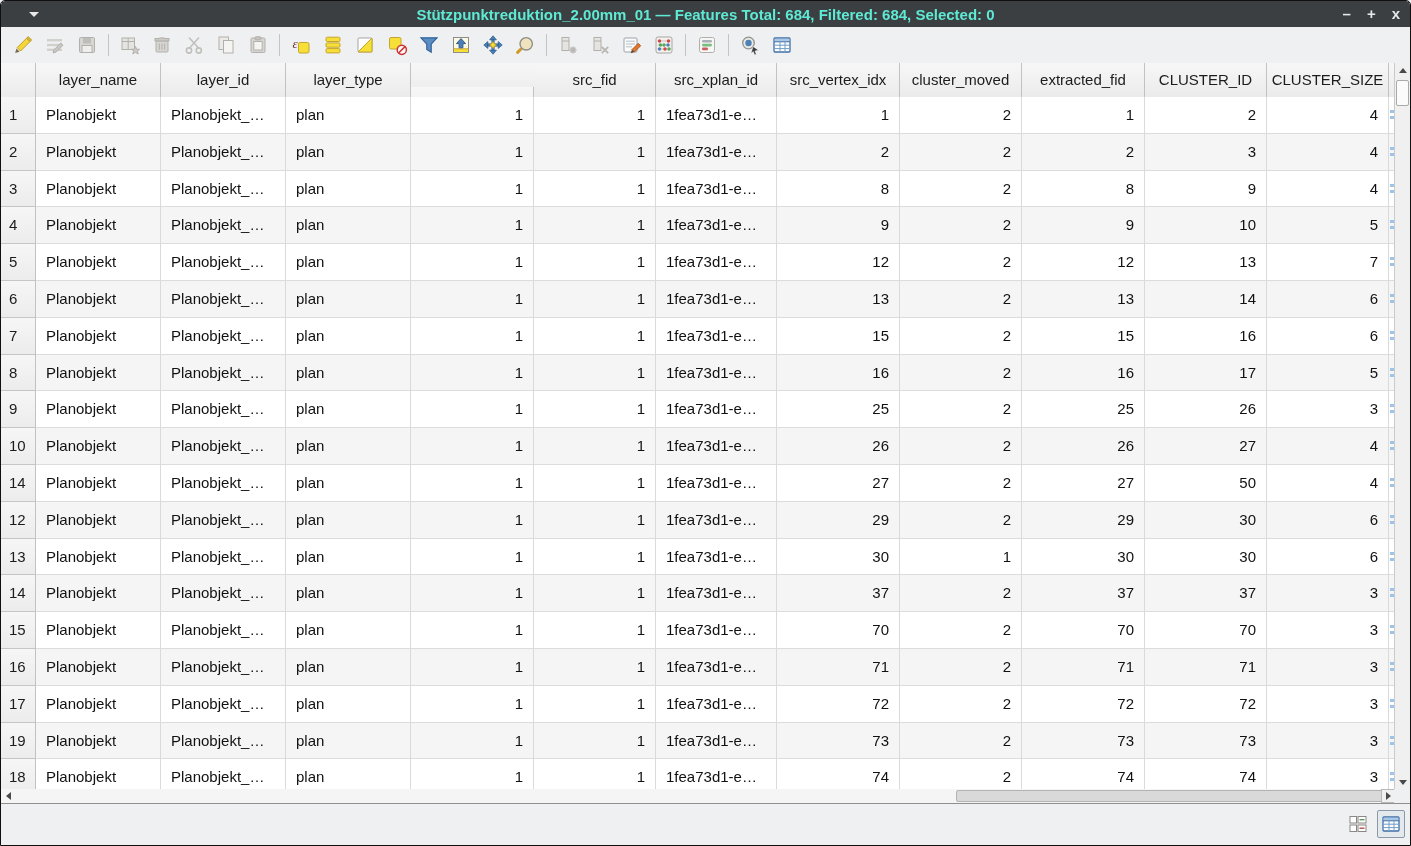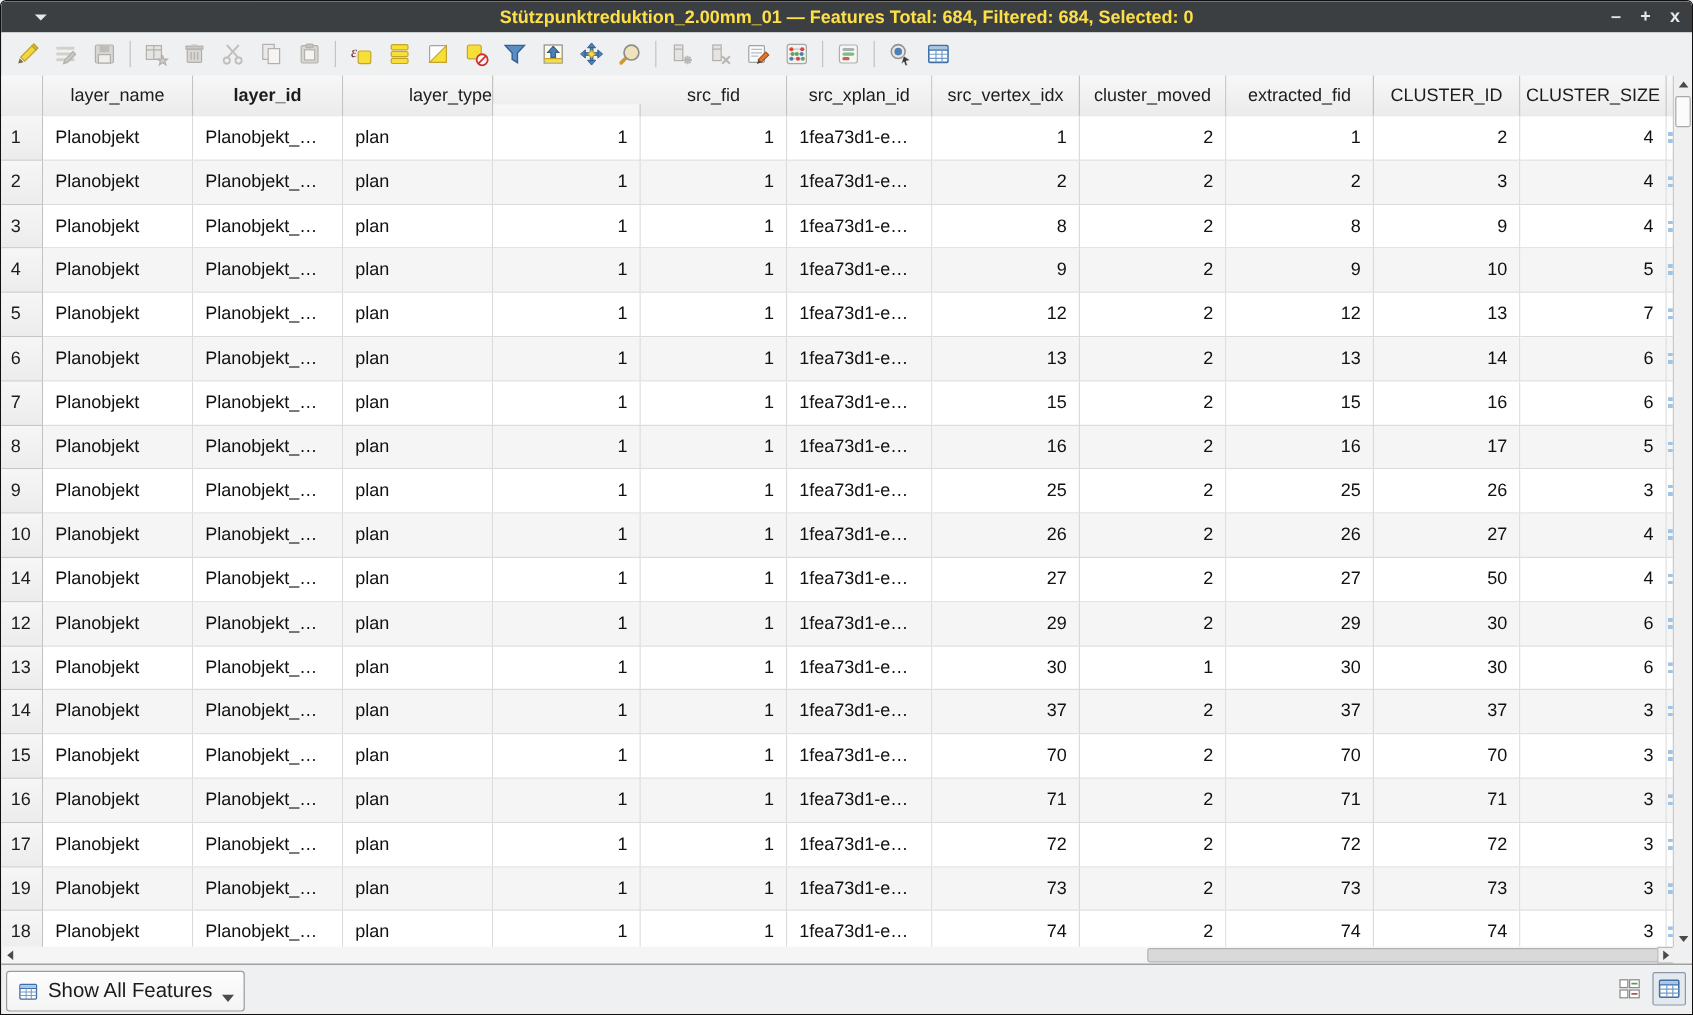--- a/index.html
+++ b/index.html
@@ -7,21 +7,21 @@
   .window { position:relative; width:1411px; height:846px; background:#eff0f1;
             border:1px solid #101010; border-radius:5px 5px 0 0; overflow:hidden; }
 
   
   .titlebar { position:absolute; left:0; top:0; right:0; height:26px;
               background:#3b3f42; border-radius:4px 4px 0 0;
               display:flex; align-items:center; }
   .menu-caret { position:absolute; left:28px; top:11px; width:0; height:0;
                 border-left:5px solid transparent; border-right:5px solid transparent;
                 border-top:5px solid #e8e8e8; }
-  .title-text { flex:1; text-align:center; color:#fde047; font-size:15px; font-weight:bold;
+  .title-text { flex:1; text-align:center; color:#5eead4; font-size:15px; font-weight:bold;
                 white-space:nowrap; overflow:hidden; }
   .win-controls { position:absolute; right:10px; top:0; height:26px; display:flex;
                   align-items:center; gap:16px; color:#e8e8e8; font-size:15px; font-weight:bold; }
   .win-controls span { cursor:default; line-height:26px; }
 
   
   .toolbar { position:absolute; left:0; top:26px; right:0; height:36px; background:#eff0f1;
              display:flex; align-items:center; padding-left:6px; }
   .tbtn { width:24px; height:26px; margin:0 4px; display:flex; align-items:center;
           justify-content:center; border-radius:3px; }
@@ -305,22 +305,22 @@
           <line x1="14" y1="7.8" x2="14" y2="18" stroke="#6f9cc8"></line>
           <line x1="3" y1="11.2" x2="19" y2="11.2" stroke="#6f9cc8"></line>
           <line x1="3" y1="14.6" x2="19" y2="14.6" stroke="#6f9cc8"></line>
         </svg>
       </div>
     </div>
 
   <div class="theader">
     <div class="hcorner"></div>
   <div class="hcell" style="width: 125px;">layer_name</div>
-      <div class="hcell" style="width: 125px; font-weight: bold;">layer_id</div>
-      <div class="hcell" style="width: 125px; text-align: right;">layer_type</div>
+      <div class="hcell" style="width: 125px;">layer_id</div>
+      <div class="hcell" style="width: 125px;">layer_type</div>
       <div class="hcell" style="width: 123px; margin-top: 24px;">layer_prio</div>
       <div class="hcell" style="width: 122px;">src_fid</div>
       <div class="hcell" style="width: 121px;">src_xplan_id</div>
       <div class="hcell" style="width: 123px;">src_vertex_idx</div>
       <div class="hcell" style="width: 122px;">cluster_moved</div>
       <div class="hcell" style="width: 123px;">extracted_fid</div>
       <div class="hcell" style="width: 122px;">CLUSTER_ID</div>
       <div class="hcell" style="width: 122px;">CLUSTER_SIZE</div>
       <div class="hsliver"></div>
     </div>
@@ -628,33 +628,20 @@
         <div class="tri-left"></div>
       </div>
     <div class="hthumb"></div>
     <div class="sarrow hright">
         <div class="tri-right"></div>
       </div>
   </div>
   <div class="scorner"></div>
 
   <div class="footer">
-    <div class="filter-btn">
-      <svg viewBox="0 0 22 22">
-          <rect x="3" y="4" width="16" height="14" rx="1" fill="#ffffff" stroke="#3f6fa8" stroke-width="1.3"></rect>
-          <rect x="3.7" y="4.7" width="14.6" height="3" fill="#a9c7e5"></rect>
-          <line x1="3" y1="7.8" x2="19" y2="7.8" stroke="#3f6fa8"></line>
-          <line x1="9" y1="7.8" x2="9" y2="18" stroke="#6f9cc8"></line>
-          <line x1="14" y1="7.8" x2="14" y2="18" stroke="#6f9cc8"></line>
-          <line x1="3" y1="11.2" x2="19" y2="11.2" stroke="#6f9cc8"></line>
-          <line x1="3" y1="14.6" x2="19" y2="14.6" stroke="#6f9cc8"></line>
-        </svg>
-      <span class="lbl">Show All Features</span>
-      <span class="drop-caret"></span>
-    </div>
     <div class="view-toggles">
       <div class="vtbtn">
         <svg viewBox="0 0 22 22">
             <rect x="3" y="3.5" width="6.5" height="6.5" fill="#ffffff" stroke="#8a8886"></rect>
             <rect x="11" y="3.5" width="8" height="6.5" fill="#ffffff" stroke="#8a8886"></rect>
             <line x1="12.5" y1="6.7" x2="17.5" y2="6.7" stroke="#5a9a5d" stroke-width="1.4"></line>
             <rect x="3" y="12" width="6.5" height="6.5" fill="#ffffff" stroke="#8a8886"></rect>
             <rect x="11" y="12" width="8" height="6.5" fill="#ffffff" stroke="#8a8886"></rect>
             <line x1="12.5" y1="15.2" x2="17.5" y2="15.2" stroke="#b05050" stroke-width="1.4"></line>
           </svg>

